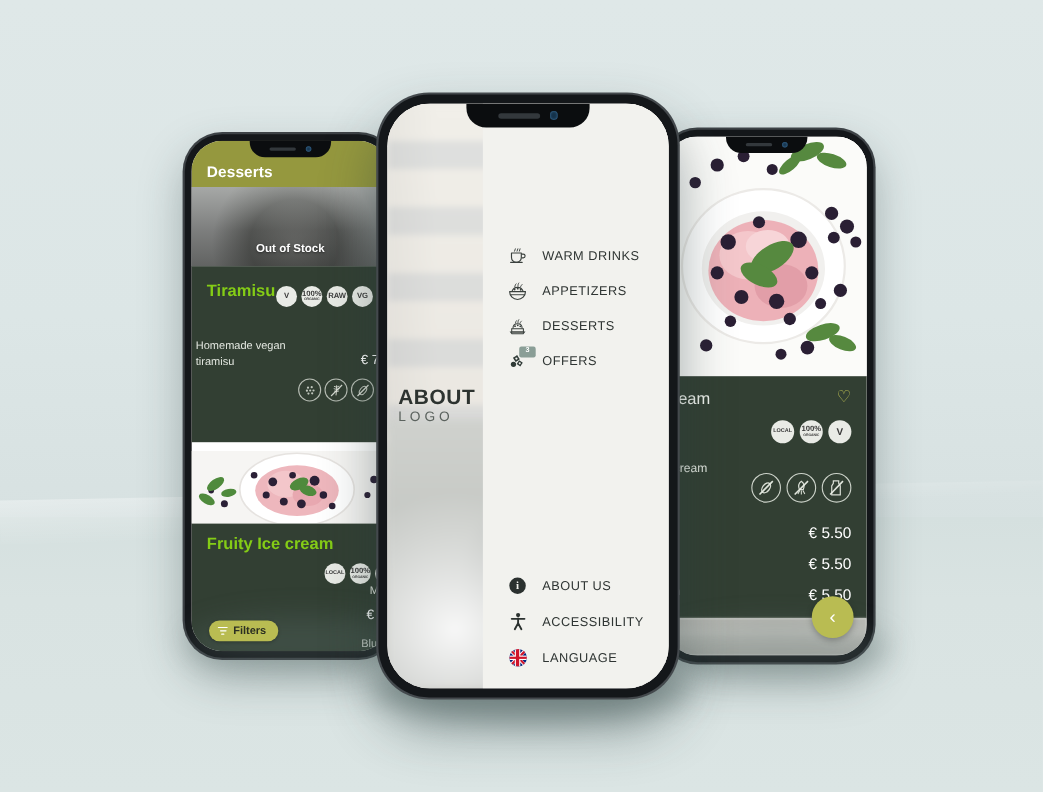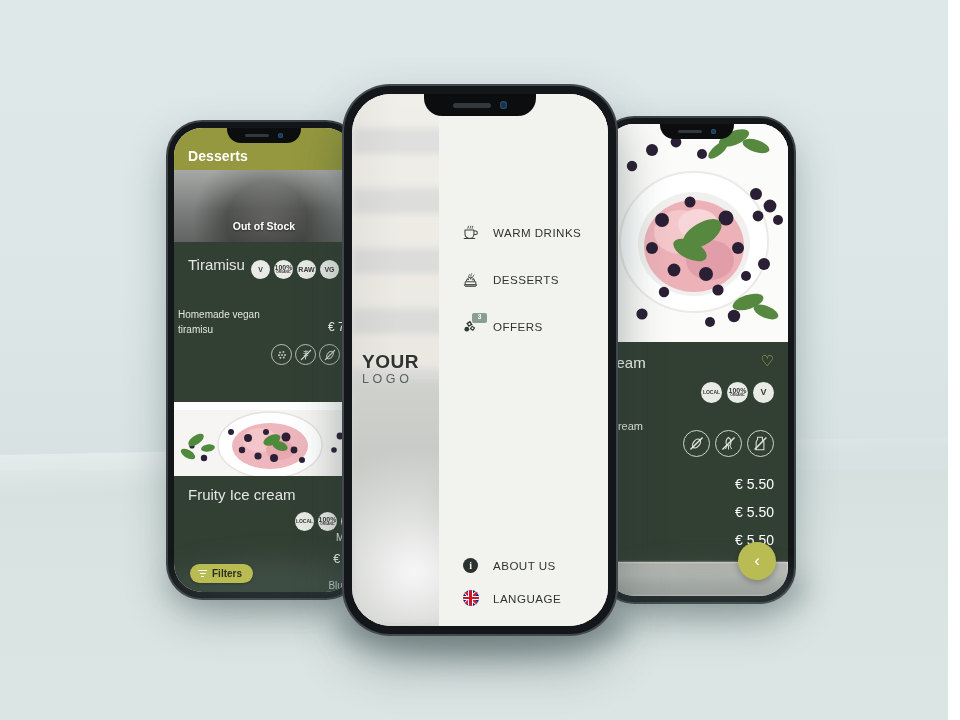--- a/index.html
+++ b/index.html
@@ -151,22 +151,22 @@
     top: 114px; left: 0; right: 0;
     height: 160px;
     background: #323f33;
     color: #fff;
   }
   .l-title {
     position: absolute;
     top: 14px;
     left: 14px;
     font-size: 15px;
-    font-weight: 400;
-    color: #e5e5e5;
+    font-weight: 700;
+    color: #84cc16;
   }
   .badge-row {
     position: absolute;
     display: flex;
     gap: 4px;
   }
   .badge {
     width: 19px; height: 19px;
     border-radius: 50%;
     background: #e9ebe6;
@@ -412,21 +412,21 @@
     color: #5b625e;
     display: block;
   }
   .menu-list {
     position: absolute;
     left: 0;
     top: 128px;
     right: 0;
     display: flex;
     flex-direction: column;
-    gap: 27px;
+    gap: 12px;
     z-index: 12;
   }
   .menu-item {
     display: flex;
     align-items: center;
     gap: 13px;
     padding-left: 22px;
     height: 20px;
     position: relative;
   }
@@ -804,39 +804,53 @@
         </div>
 
         <div class="c-panel"></div>
 
         <div class="notch">
           <span class="speaker"></span>
           <span class="frontcam"></span>
         </div>
 
         <div class="c-logo">
-          <span class="big">YOUR</span>
+          <span class="big">ABOUT</span>
           <span class="small">LOGO</span>
         </div>
 
         <div class="menu-list" style="left:34%;">
 
           <div class="menu-item">
             <span class="mi-icon">
               <svg width="19" height="19" viewBox="0 0 20 20" aria-hidden="true">
                 <path d="M4.2 7.4 h9.4 v4.2 a4.7 4.7 0 0 1 -9.4 0 z" fill="none" stroke="#3a403d" stroke-width="1.1" stroke-linejoin="round"></path>
                 <path d="M13.8 8.4 h1.6 a1.8 1.8 0 0 1 0 3.6 h-1.6" fill="none" stroke="#3a403d" stroke-width="1.1"></path>
                 <path d="M3.4 16.4 h11" stroke="#3a403d" stroke-width="1.1" stroke-linecap="round"></path>
                 <path d="M7 5.6 c0-1 1-1.2 1-2.2 M9.4 5.6 c0-1 1-1.2 1-2.2 M11.6 5.6 c0-1 .9-1.2 .9-2.2" stroke="#3a403d" stroke-width=".9" fill="none" stroke-linecap="round"></path>
               </svg>
             </span>
             <span class="label">WARM DRINKS</span>
           </div>
 
 
+          <div class="menu-item">
+            <span class="mi-icon">
+              <svg width="19" height="19" viewBox="0 0 20 20" aria-hidden="true">
+                <path d="M2.4 10.6 h15.2 a7.6 7.6 0 0 1 -15.2 0 z" fill="none" stroke="#3a403d" stroke-width="1.1" stroke-linejoin="round"></path>
+                <path d="M4.6 10.4 c1-2.6 3.2-3.8 5.4-3.8 s4.4 1.2 5.4 3.8" fill="none" stroke="#3a403d" stroke-width="1"></path>
+                <circle cx="7.2" cy="8.6" r=".9" fill="#3a403d"></circle>
+                <circle cx="10.2" cy="7.8" r=".9" fill="#3a403d"></circle>
+                <circle cx="13" cy="8.8" r=".9" fill="#3a403d"></circle>
+                <path d="M7.4 6 c.2-1.4 .6-2.2 1.2-2.8 M10.4 5.6 c0-1.6 .2-2.4 .8-3.2 M12.8 6.2 c.4-1.2 1-1.8 1.6-2.4" stroke="#3a403d" stroke-width=".9" fill="none" stroke-linecap="round"></path>
+                <path d="M3.4 13.6 h13.2" stroke="#3a403d" stroke-width=".9"></path>
+              </svg>
+            </span>
+            <span class="label">APPETIZERS</span>
+          </div>
 
 
           <div class="menu-item">
             <span class="mi-icon">
               <svg width="19" height="19" viewBox="0 0 20 20" aria-hidden="true">
                 <path d="M3.4 15.6 h13.2 l-1.2 1.6 h-10.8 z" fill="none" stroke="#3a403d" stroke-width="1"></path>
                 <path d="M4.4 12.4 h11.2 v3.2 h-11.2 z" fill="none" stroke="#3a403d" stroke-width="1"></path>
                 <path d="M5.6 12.2 c0-2.6 1.8-4.4 4.4-4.4 s4.4 1.8 4.4 4.4" fill="none" stroke="#3a403d" stroke-width="1"></path>
                 <circle cx="7.6" cy="10" r=".85" fill="#3a403d"></circle>
                 <circle cx="10.2" cy="9.2" r=".85" fill="#3a403d"></circle>
@@ -868,20 +882,31 @@
 
         <div class="menu-footer" style="left:34%;">
 
           <div class="menu-item">
             <span class="mi-icon">
               <span class="info-dot">i</span>
             </span>
             <span class="label">ABOUT US</span>
           </div>
 
+          <div class="menu-item">
+            <span class="mi-icon">
+              <svg width="18" height="18" viewBox="0 0 18 18" aria-hidden="true">
+                <circle cx="9" cy="3.2" r="1.9" fill="#2b312f"></circle>
+                <path d="M3.2 6.6 h11.6" stroke="#2b312f" stroke-width="1.7" stroke-linecap="round"></path>
+                <path d="M9 6.2 v5.4" stroke="#2b312f" stroke-width="1.7" stroke-linecap="round"></path>
+                <path d="M9 10.6 l-3 5.4 M9 10.6 l3 5.4" stroke="#2b312f" stroke-width="1.7" stroke-linecap="round"></path>
+              </svg>
+            </span>
+            <span class="label">ACCESSIBILITY</span>
+          </div>
 
           <div class="menu-item">
             <span class="mi-icon">
               <span class="flag-uk">
                 <span class="d1"></span>
                   <span class="d2"></span>
                 <span class="dr1"></span>
                   <span class="dr2"></span>
                 <span class="hw"></span>
                   <span class="vw"></span>

